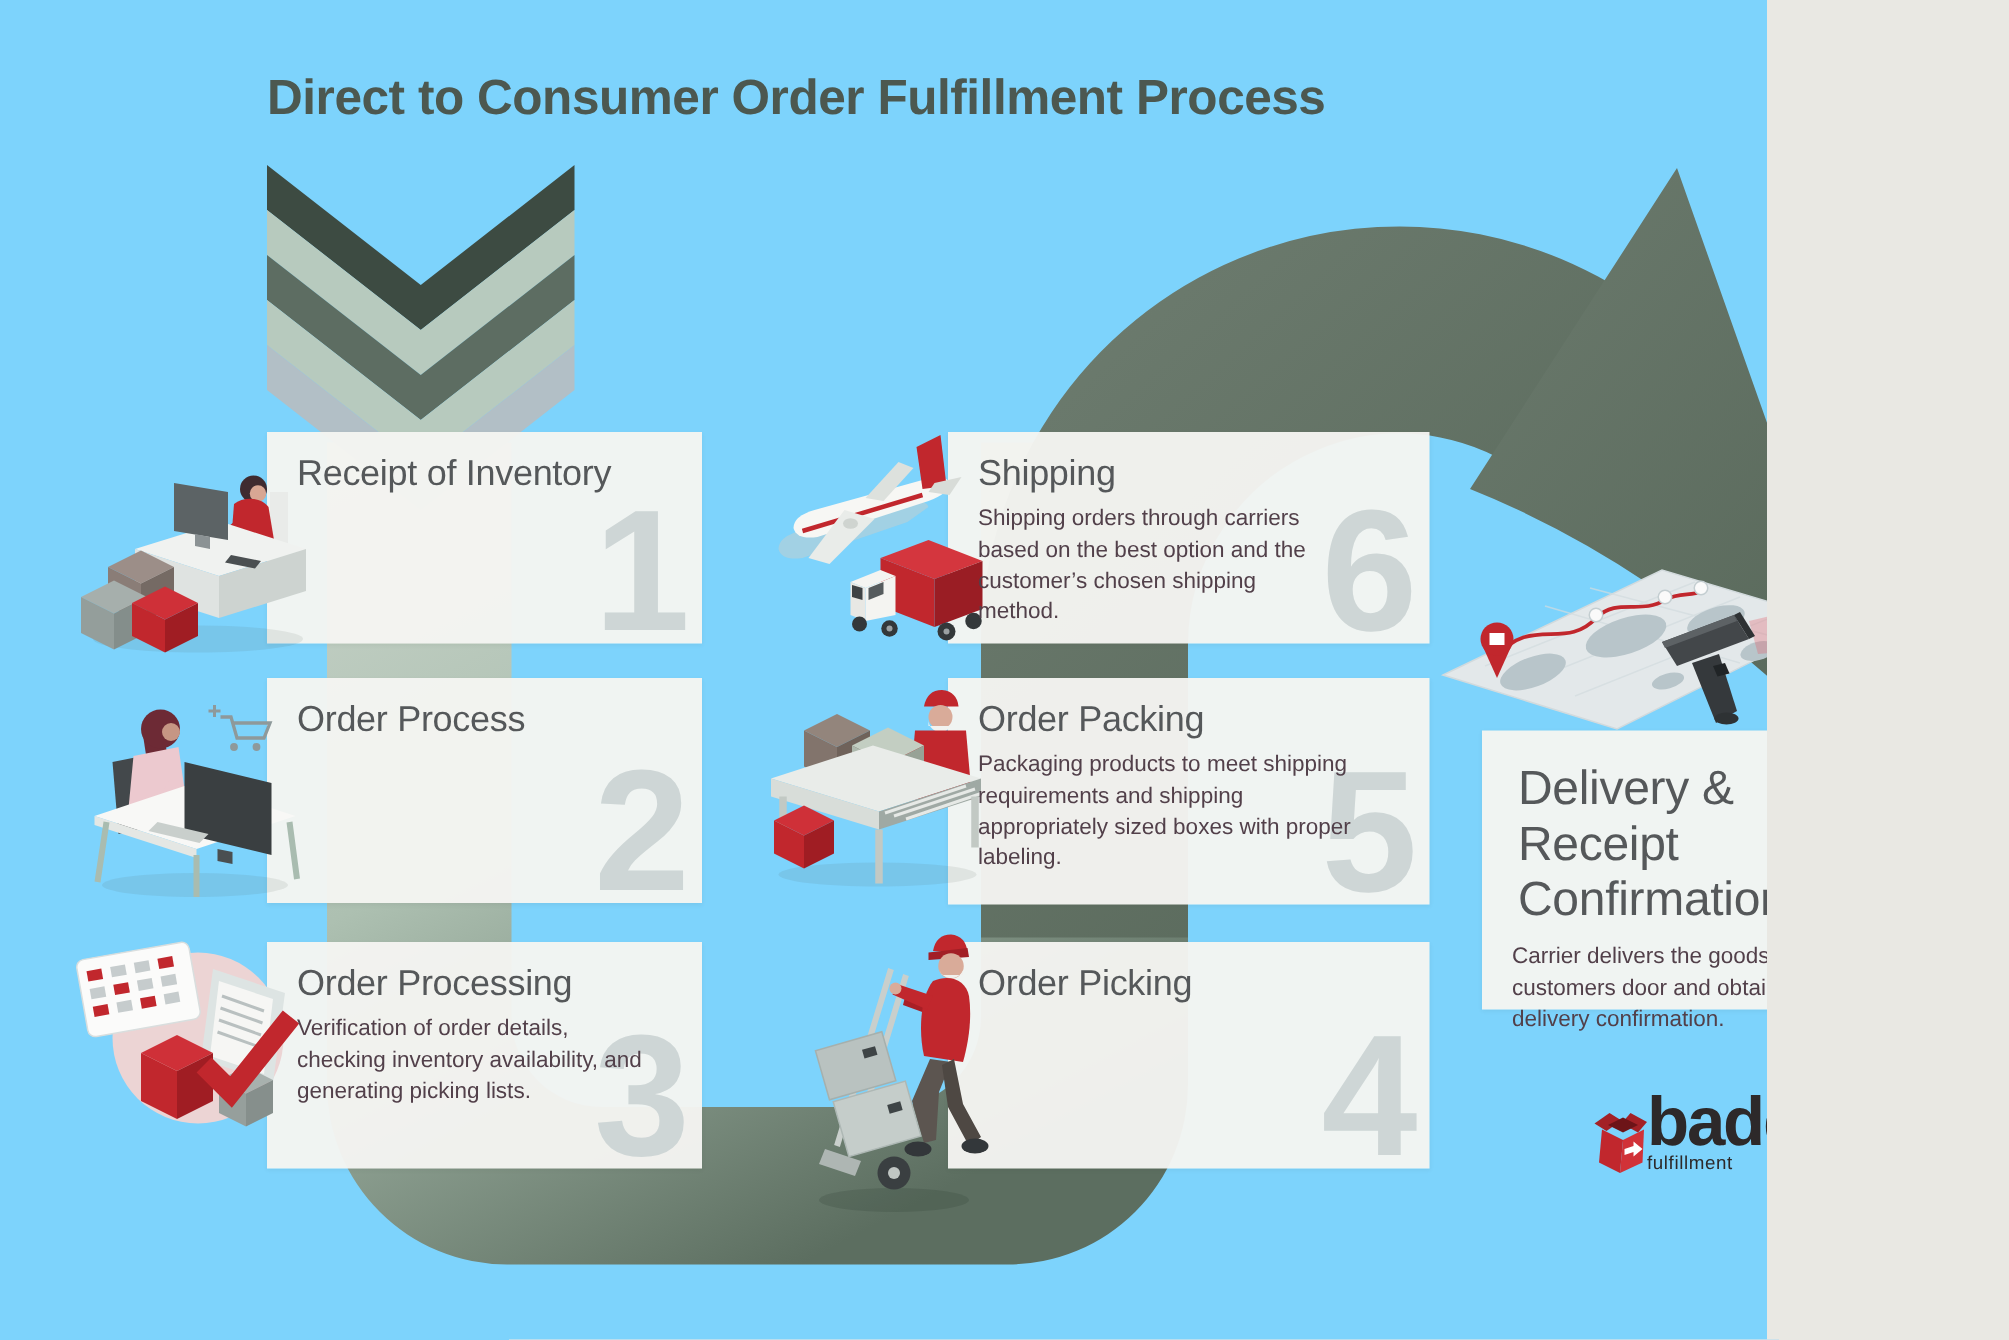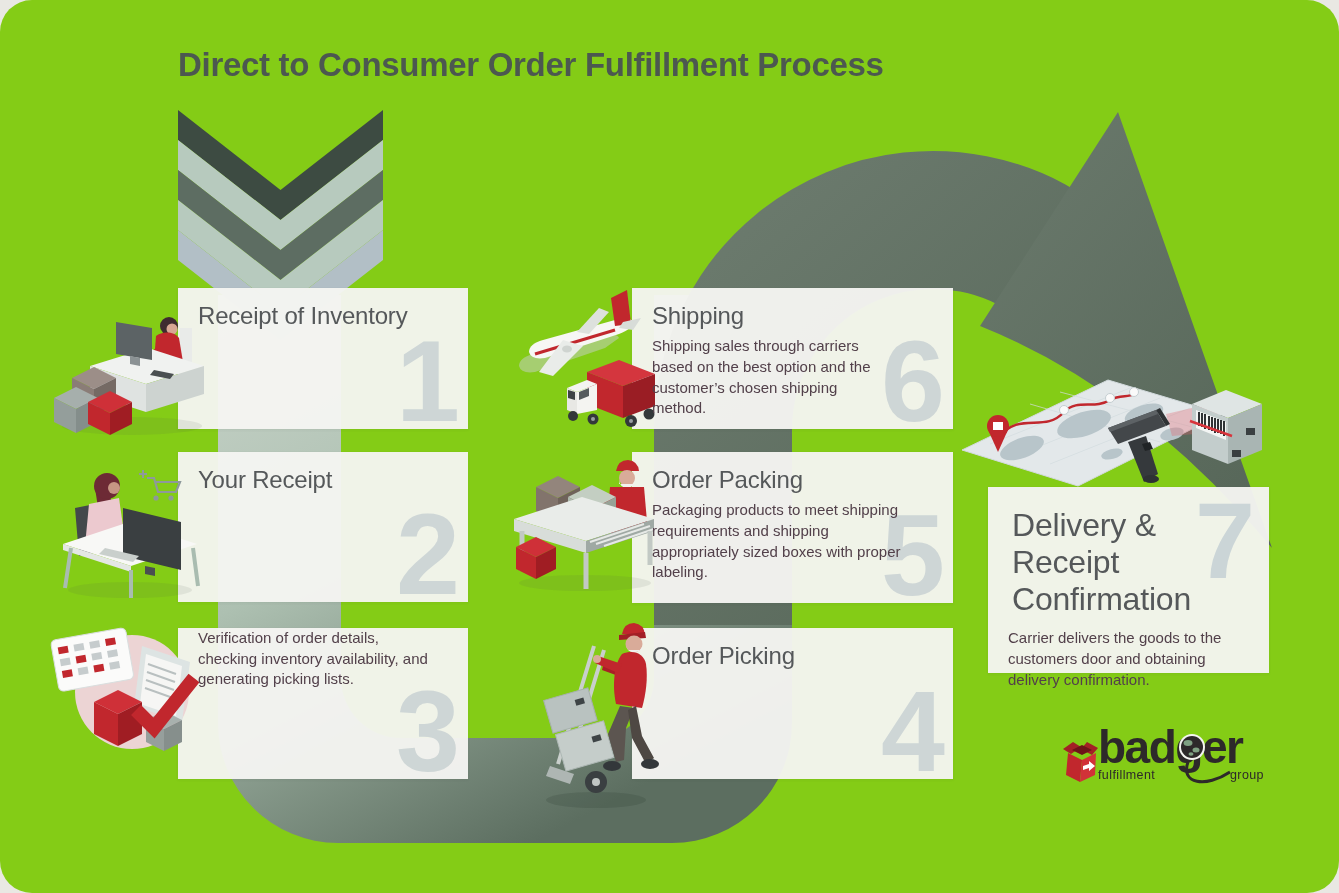--- a/index.html
+++ b/index.html
@@ -1,16 +1,16 @@
 <!DOCTYPE html>
 <html><head>
 <meta charset="utf-8">
 <style>
   html,body{margin:0;padding:0;background:#e9e8e3;font-family:"Liberation Sans",sans-serif;}
-  #canvas{position:relative;width:1339px;height:893px;background:#84cc16;overflow:hidden;border-radius:32px;}
+  #canvas{position:relative;width:1178px;height:893px;background:#7dd3fc;overflow:hidden;}
   #bg-flow{position:absolute;left:0;top:0;}
   .illus{position:absolute;pointer-events:none;}
   h1.title{position:absolute;left:178px;top:46px;margin:0;font-size:33px;letter-spacing:-0.3px;
            font-weight:700;color:#4c5850;}
   .card{position:absolute;background:rgba(245,245,241,0.96);box-shadow:0 1px 3px rgba(40,50,40,0.07);}
   .card h2{position:relative;z-index:2;margin:15px 14px 7px 20px;font-size:24px;letter-spacing:-0.2px;
            font-weight:400;color:#55585a;line-height:1.1;}
   .card p{position:relative;z-index:2;margin:0 12px 0 20px;font-size:15px;line-height:1.38;color:#52404a;}
   .num{position:absolute;right:8px;bottom:2px;font-size:115px;font-weight:700;line-height:0.78;
        color:#ced6d6;z-index:1;}
@@ -57,30 +57,31 @@
   </svg>
 
   <h1 class="title">Direct to Consumer Order Fulfillment Process</h1>
 
   <div class="card" style="left:178px;top:288px;width:290px;height:141px">
     <div class="num">1</div>
     <h2>Receipt of Inventory</h2>
   </div>
   <div class="card" style="left:178px;top:452px;width:290px;height:150px">
     <div class="num">2</div>
-    <h2>Your Receipt</h2>
+    <h2>Order Process</h2>
   </div>
   <div class="card" style="left:178px;top:628px;width:290px;height:151px">
     <div class="num">3</div>
+    <h2>Order Processing</h2>
     <p style="width:240px">Verification of order details, checking inventory availability, and generating picking lists.</p>
   </div>
   <div class="card" style="left:632px;top:288px;width:321px;height:141px">
     <div class="num">6</div>
     <h2>Shipping</h2>
-    <p style="width:240px">Shipping sales through carriers based on the best option and the customer’s chosen shipping method.</p>
+    <p style="width:240px">Shipping orders through carriers based on the best option and the customer’s chosen shipping method.</p>
   </div>
   <div class="card" style="left:632px;top:452px;width:321px;height:151px">
     <div class="num">5</div>
     <h2>Order Packing</h2>
     <p style="width:258px">Packaging products to meet shipping requirements and shipping appropriately sized boxes with proper labeling.</p>
   </div>
   <div class="card" style="left:632px;top:628px;width:321px;height:151px">
     <div class="num">4</div>
     <h2>Order Picking</h2>
   </div>

